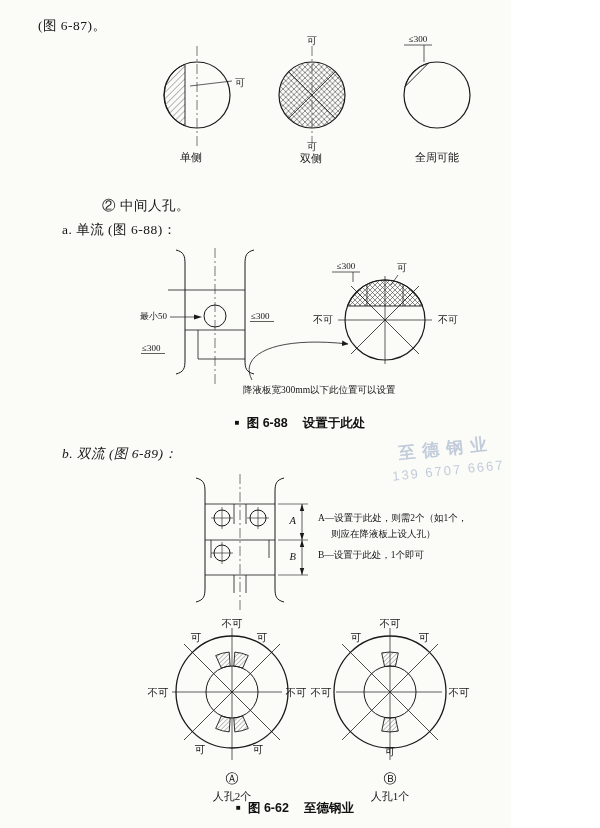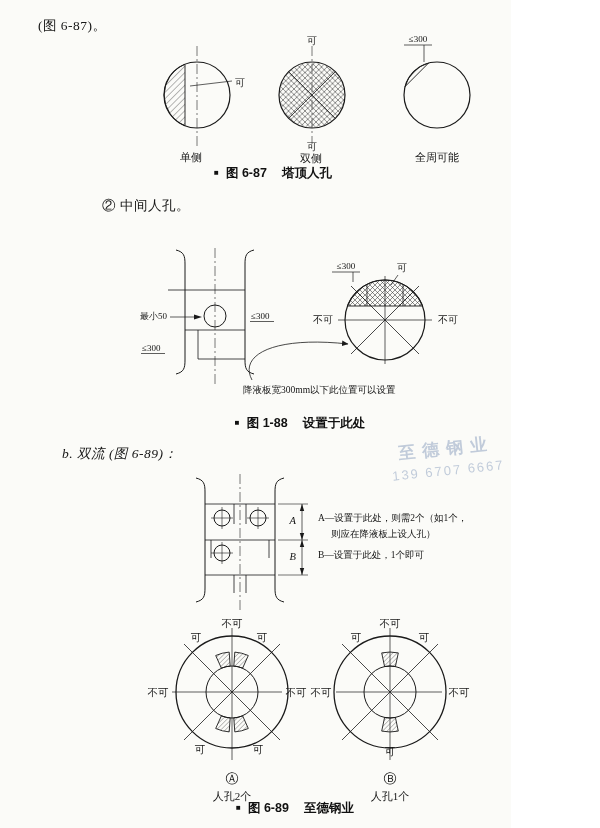--- a/index.html
+++ b/index.html
@@ -88,25 +88,23 @@
     <g>
       <circle class="s w12" cx="297" cy="61" r="33"></circle>
       <path class="hseg" d="M288.5,29.1 A33,33 0 0 0 265.1,52.5 Z" fill="url(#p687h)"></path>
       <text class="t9" x="278" y="8" text-anchor="middle">≤300</text>
       <line class="s w07" x1="264" y1="11" x2="292" y2="11"></line>
       <line class="s w07" x1="284" y1="11" x2="284" y2="28"></line>
       <text class="t11" x="297" y="127" text-anchor="middle">全周可能</text>
     </g>
   </svg>
 
-  <div class="caption" style="left:133px; top:165px; width:280px;">
-    <span class="cap-marker">■</span><span class="cap-label">图 6-87</span><span class="cap-title">塔顶人孔</span>
-  </div>
 
   <div class="abs body-text" style="left:62px; top:197px;margin-left:40px;">② 中间人孔。</div>
+  <div class="abs body-text" style="left:62px; top:221px;">a. 单流 (图 6-88)：</div>
 
   <svg class="fig" style="left:130px; top:240px;" width="390" height="172" viewBox="0 0 390 172">
     <defs>
       <pattern id="p688x" width="5" height="5" patternUnits="userSpaceOnUse">
         <path d="M0,0 L5,5 M5,0 L0,5" stroke="#333" stroke-width="0.55" fill="none"></path>
       </pattern>
       <marker id="arr688" markerWidth="9" markerHeight="9" refX="7.5" refY="4.5" orient="auto">
         <path d="M0,1 L8,4.5 L0,8 Z" fill="#1a1a1a"></path>
       </marker>
     </defs>
@@ -149,21 +147,21 @@
       <text class="t10" x="318" y="83" text-anchor="middle">不可</text>
     </g>
 
     <g>
       <path class="s w08" d="M122,140 C108,114 146,96 218,104" marker-end="url(#arr688)"></path>
       <text class="t95" x="113" y="153">降液板宽300mm以下此位置可以设置</text>
     </g>
   </svg>
 
   <div class="caption" style="left:180px; top:415px; width:240px;">
-    <span class="cap-marker">■</span><span class="cap-label">图 1-88</span><span class="cap-title">设置于此处</span>
+    <span class="cap-marker">■</span><span class="cap-label">图 6-88</span><span class="cap-title">设置于此处</span>
   </div>
 
   <div class="abs body-text" style="left:62px; top:445px;font-style:italic;">b. 双流 (图 6-89)：</div>
 
   <div class="wm" style="left:372px; top:437px; width:150px;">
     <div class="wm1">至德钢业</div>
     <div class="wm2">139 6707 6667</div>
   </div>
 
   <svg class="fig" style="left:150px; top:462px;" width="420" height="152" viewBox="0 0 420 152">
@@ -259,16 +257,16 @@
       <text class="t10c" x="294" y="29" text-anchor="middle">可</text>
       <text class="t10c" x="191" y="84" text-anchor="middle">不可</text>
       <text class="t10c" x="329" y="84" text-anchor="middle">不可</text>
       <text class="t10c" x="260" y="143" text-anchor="middle">可</text>
       <text class="t13" x="260" y="171" text-anchor="middle">Ⓑ</text>
       <text class="t11" x="260" y="188" text-anchor="middle">人孔1个</text>
     </g>
   </svg>
 
   <div class="caption" style="left:175px; top:800px; width:240px;">
-    <span class="cap-marker">■</span><span class="cap-label">图 6-89</span><span class="cap-title">至德钢业</span>
+    <span class="cap-marker">■</span><span class="cap-label">图 6-62</span><span class="cap-title">至德钢业</span>
   </div>
 
 </div>
 
 </body></html>

